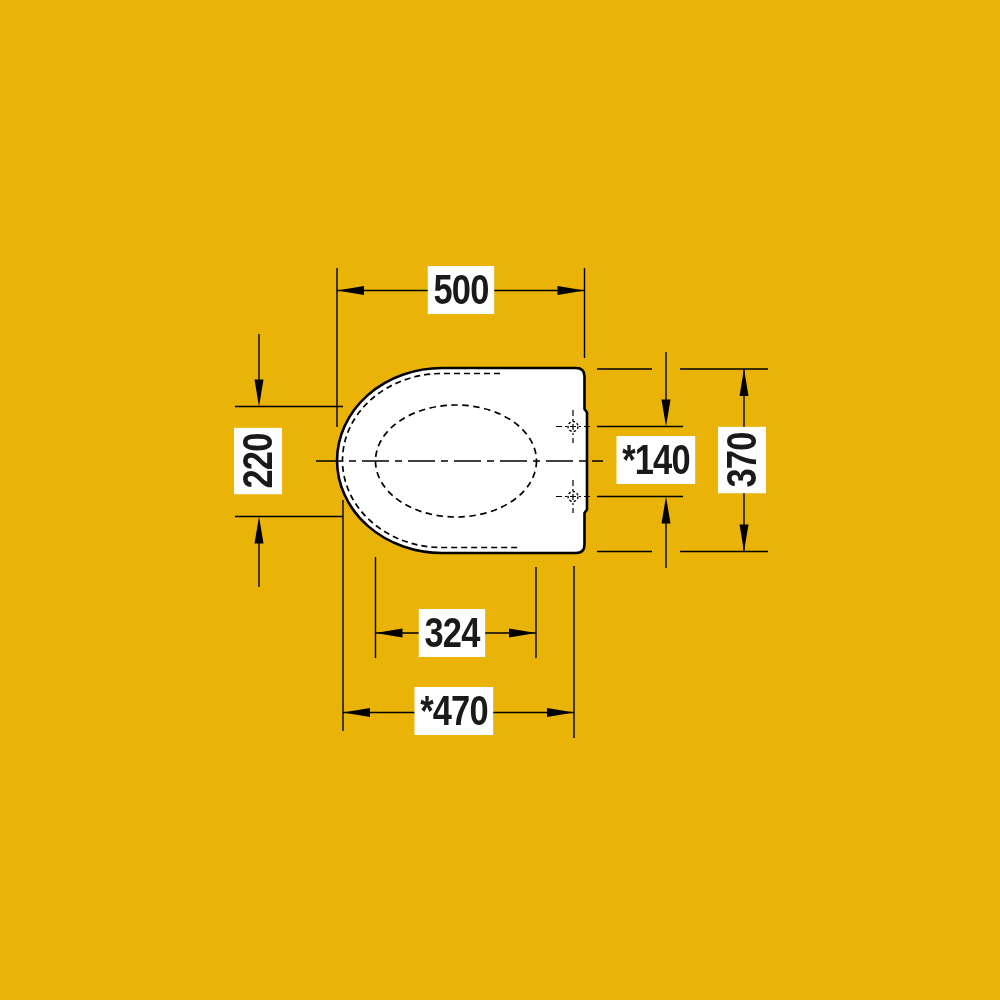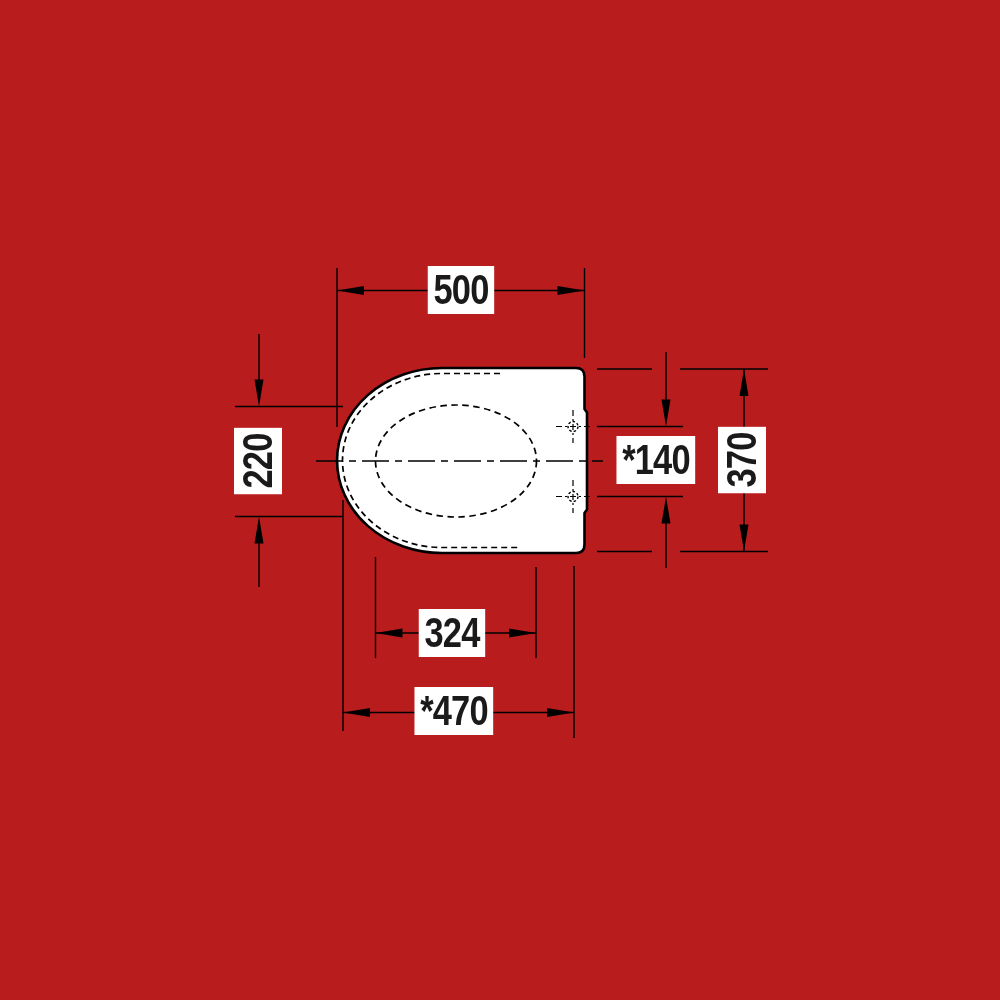--- a/index.html
+++ b/index.html
@@ -4,21 +4,21 @@
 <style>
   html, body {
     margin: 0;
     padding: 0;
     background: #ffffff;
   }
   .canvas {
     position: relative;
     width: 1000px;
     height: 1000px;
-    background: #b91c1c;
+    background: #eab308;
     overflow: hidden;
     font-family: "Liberation Sans", sans-serif;
   }
   .drawing-svg {
     position: absolute;
     left: 0;
     top: 0;
   }
   .dim-label {
     position: absolute;

